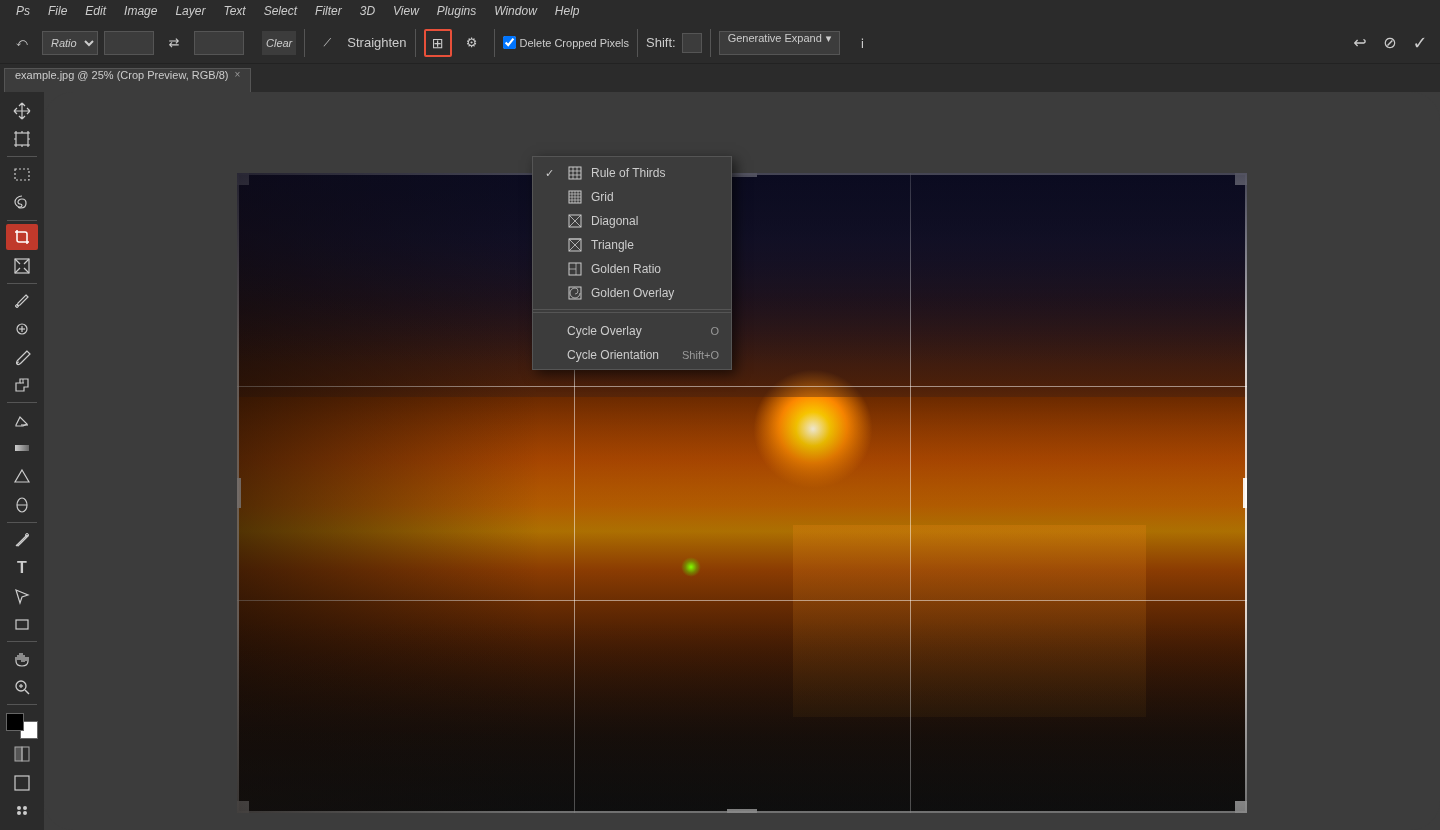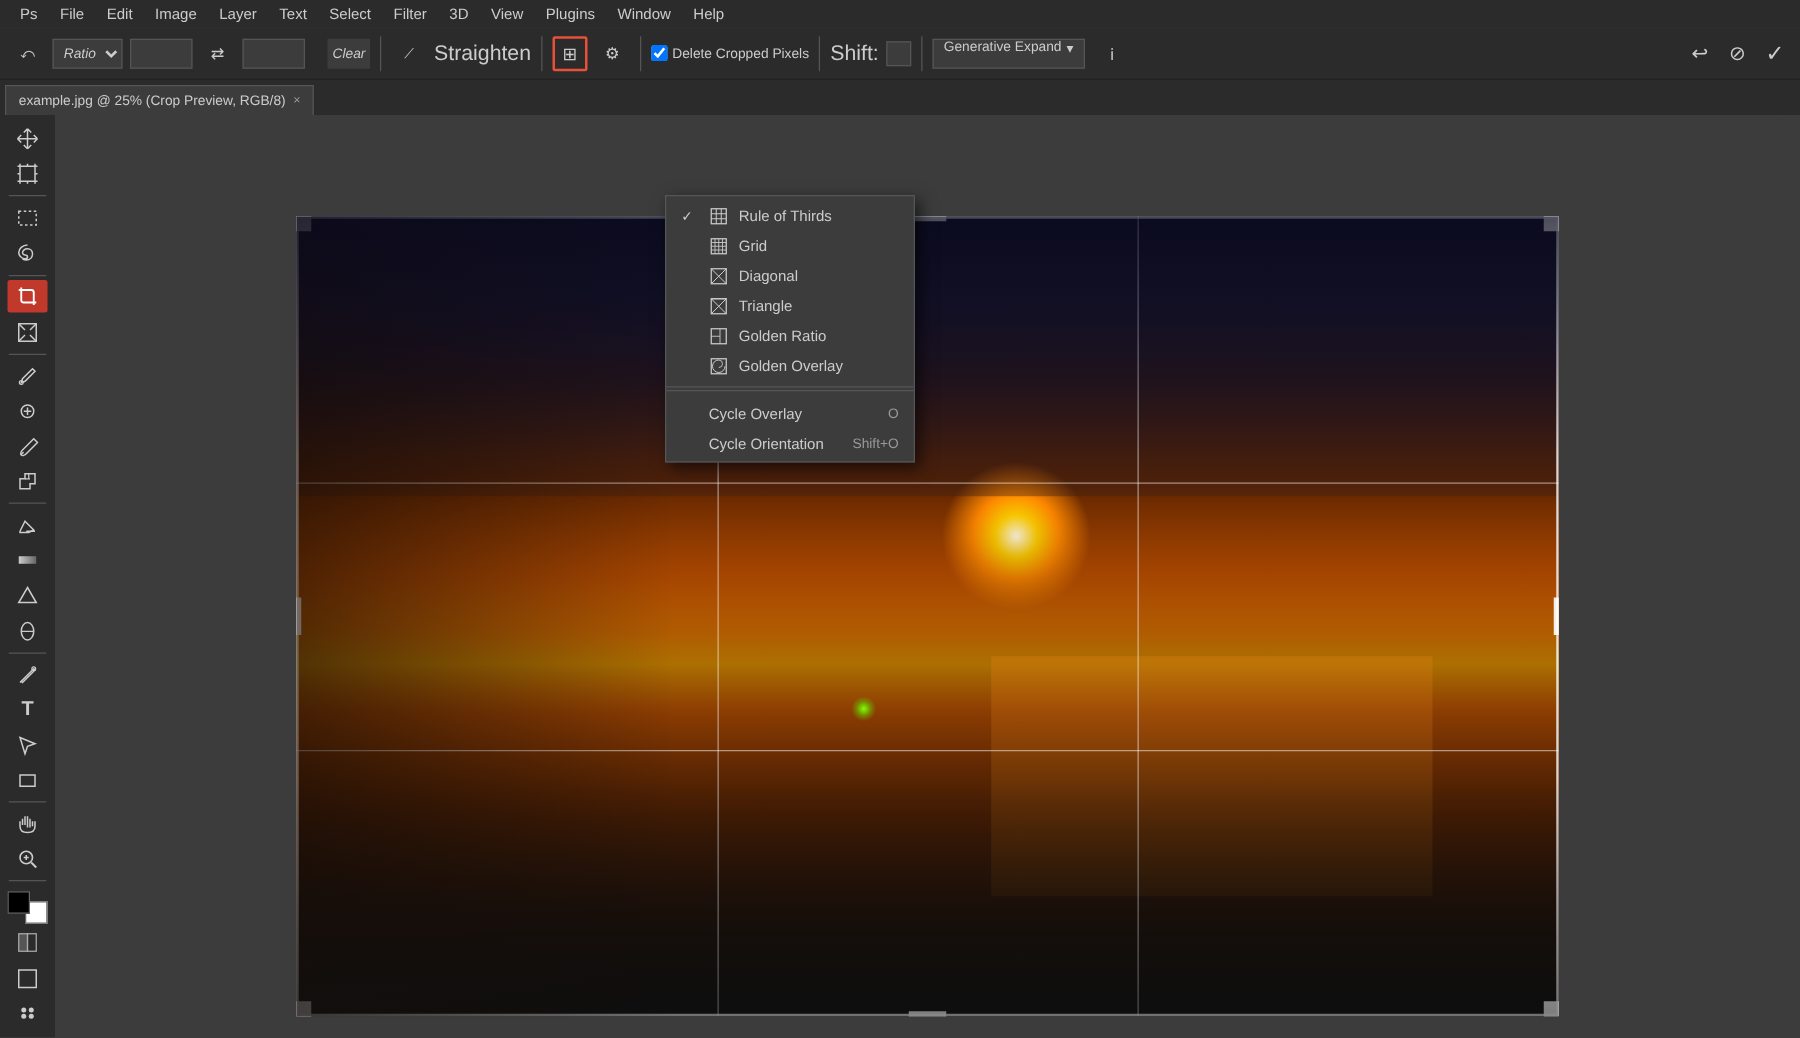--- a/index.html
+++ b/index.html
@@ -21,20 +21,21 @@
       display: flex;
       align-items: center;
       padding: 0 8px;
       gap: 2px;
     }
     .menu-bar-item {
       padding: 2px 8px;
       font-size: 12px;
       color: #ccc;
       cursor: pointer;
+      font-style: italic;
     }
 
     
     .toolbar {
       height: 42px;
       background: #2b2b2b;
       display: flex;
       align-items: center;
       padding: 0 8px;
       gap: 6px;
@@ -71,21 +72,21 @@
       font-size: 11px;
     }
     .toolbar-separator {
       width: 1px;
       height: 28px;
       background: #555;
       margin: 0 2px;
     }
     .toolbar-label {
       color: #ccc;
-      font-size: 17px;
+      font-size: 13px;
       white-space: nowrap;
     }
     .toolbar-checkbox-label {
       display: flex;
       align-items: center;
       gap: 4px;
       font-size: 11px;
       color: #ccc;
       cursor: pointer;
     }
@@ -122,21 +123,21 @@
       align-items: flex-end;
       padding-left: 4px;
     }
     .tab {
       height: 24px;
       padding: 0 10px;
       background: #3c3c3c;
       color: #ccc;
       font-size: 11px;
       display: flex;
-      align-items: center;
+      align-items: flex-start;
       gap: 6px;
       border-top: 1px solid #555;
       border-left: 1px solid #555;
       border-right: 1px solid #555;
       cursor: pointer;
     }
     .tab-close { font-size: 10px; color: #999; }
 
     
     .main-area {

